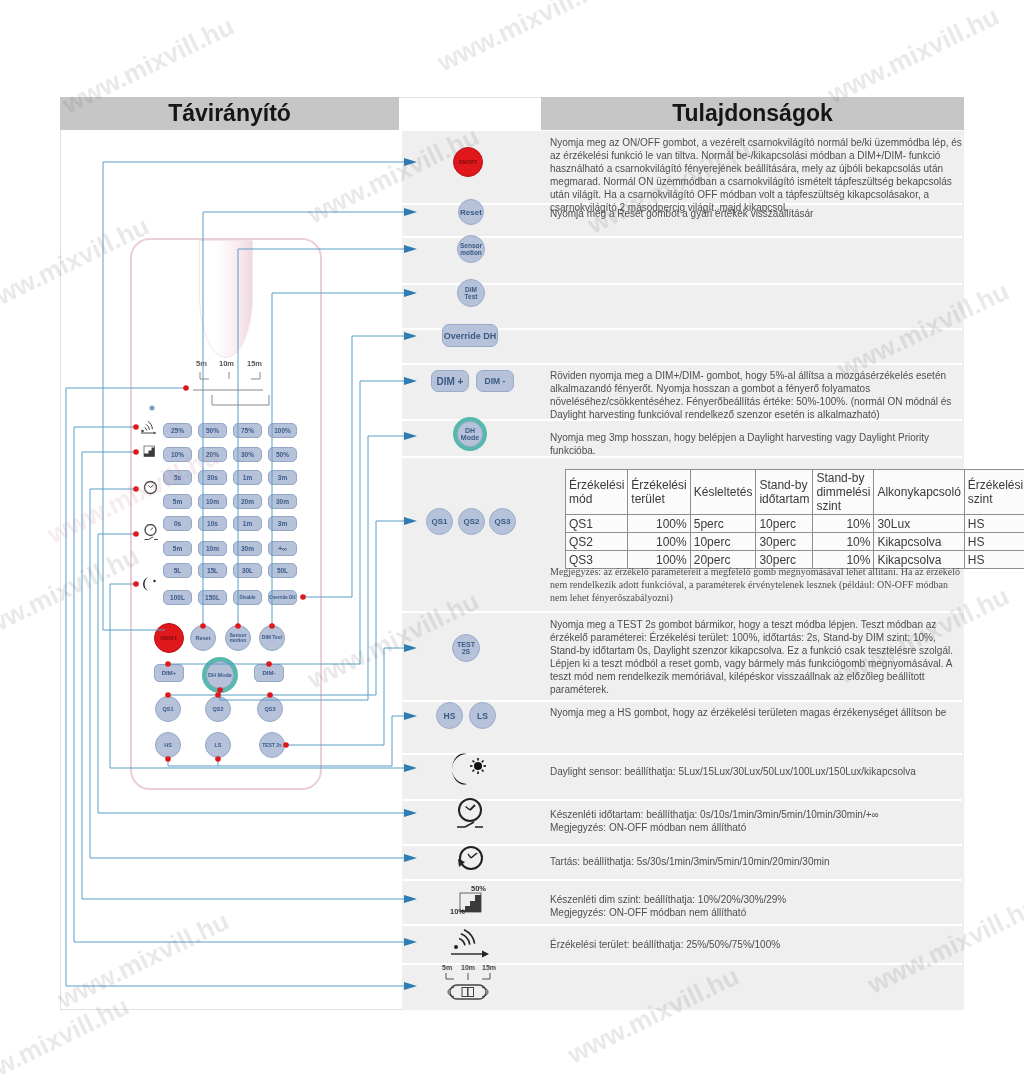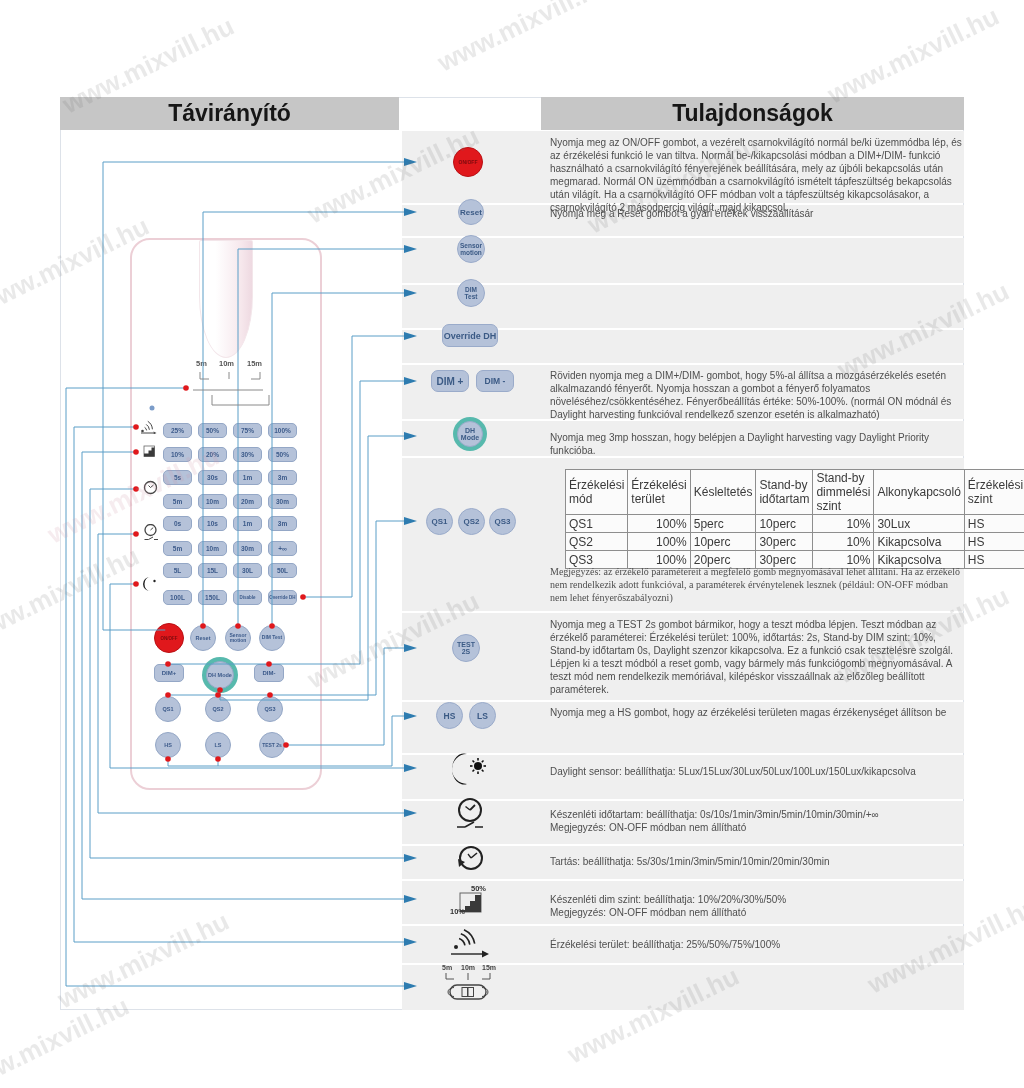--- a/index.html
+++ b/index.html
@@ -348,21 +348,21 @@
   </tbody>
     </table>
 
   <div class="txt" style="top:565px;font-family:Liberation Serif, serif;">Megjegyzés: az érzékelő paramétereit a megfelelő gomb megnyomásával lehet állítani. Ha az érzékelő nem rendelkezik adott funkcióval, a paraméterek érvénytelenek lesznek (például: ON-OFF módban nem lehet fényerőszabályozni)</div>
   <div class="txt" style="top:618px;">Nyomja meg a TEST 2s gombot bármikor, hogy a teszt módba lépjen. Teszt módban az érzékelő paraméterei: Érzékelési terület: 100%, időtartás: 2s, Stand-by DIM szint: 10%, Stand-by időtartam 0s, Daylight szenzor kikapcsolva. Ez a funkció csak tesztelésre szolgál. Lépjen ki a teszt módból a reset gomb, vagy bármely más funkciógomb megnyomásával. A teszt mód nem rendelkezik memóriával, kilépéskor visszaállnak az előzőleg beállított paraméterek.</div>
   <div class="txt" style="top:706px;">Nyomja meg a HS gombot, hogy az érzékelési területen magas érzékenységet állítson be</div>
   <div class="txt" style="top:765px;">Daylight sensor: beállíthatja: 5Lux/15Lux/30Lux/50Lux/100Lux/150Lux/kikapcsolva</div>
   <div class="txt" style="top:808px;">Készenléti időtartam: beállíthatja: 0s/10s/1min/3min/5min/10min/30min/+∞</div>
   <div class="txt" style="top:821px;">Megjegyzés: ON-OFF módban nem állítható</div>
   <div class="txt" style="top:855px;">Tartás: beállíthatja: 5s/30s/1min/3min/5min/10min/20min/30min</div>
-  <div class="txt" style="top:893px;">Készenléti dim szint: beállíthatja: 10%/20%/30%/50%</div>
+  <div class="txt" style="top:893px;">Készenléti dim szint: beállíthatja: 10%/20%/30%/29%</div>
   <div class="txt" style="top:906px;">Megjegyzés: ON-OFF módban nem állítható</div>
   <div class="txt" style="top:938px;">Érzékelési terület: beállíthatja: 25%/50%/75%/100%</div>
 
   <span class="wm" style="left:55px;top:50px;">www.mixvill.hu</span>
   <span class="wm" style="left:430px;top:8px;">www.mixvill.hu</span>
   <span class="wm" style="left:820px;top:40px;">www.mixvill.hu</span>
   <span class="wm" style="left:-30px;top:250px;">www.mixvill.hu</span>
   <span class="wm" style="left:300px;top:160px;">www.mixvill.hu</span>
   <span class="wm" style="left:830px;top:315px;">www.mixvill.hu</span>
   <span class="wm pink" style="left:40px;top:480px;">www.mixvill.hu</span>

